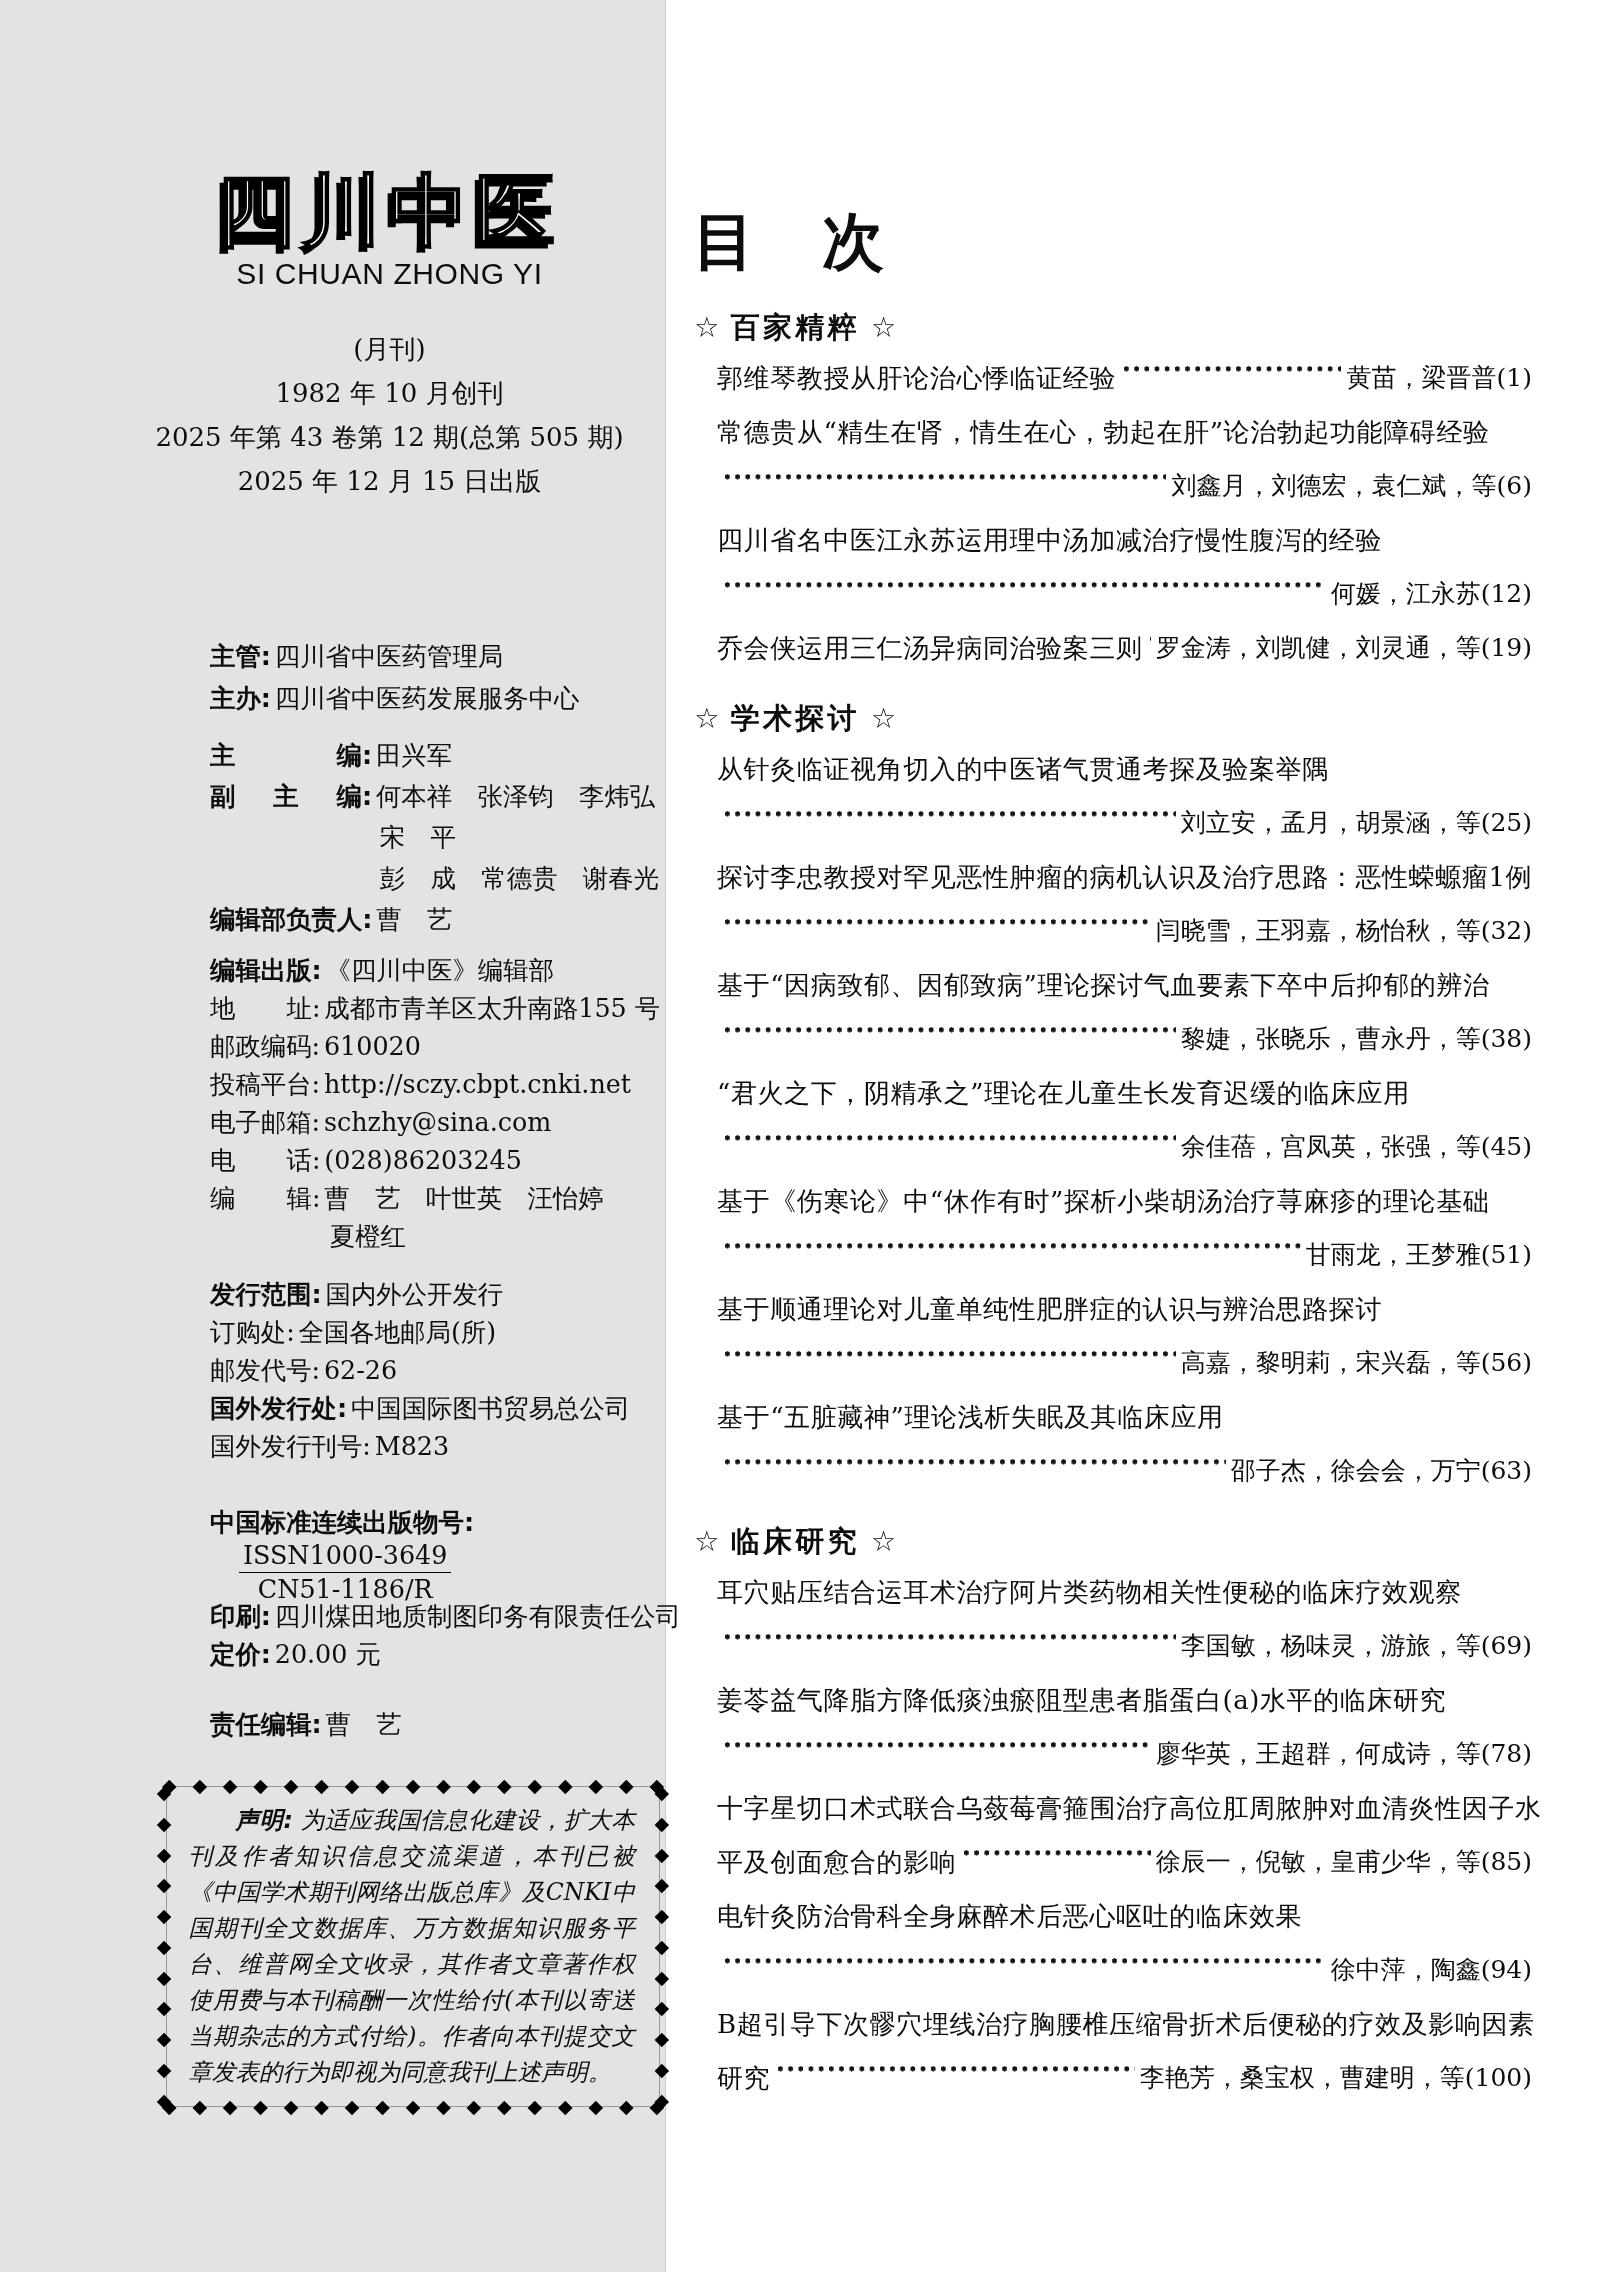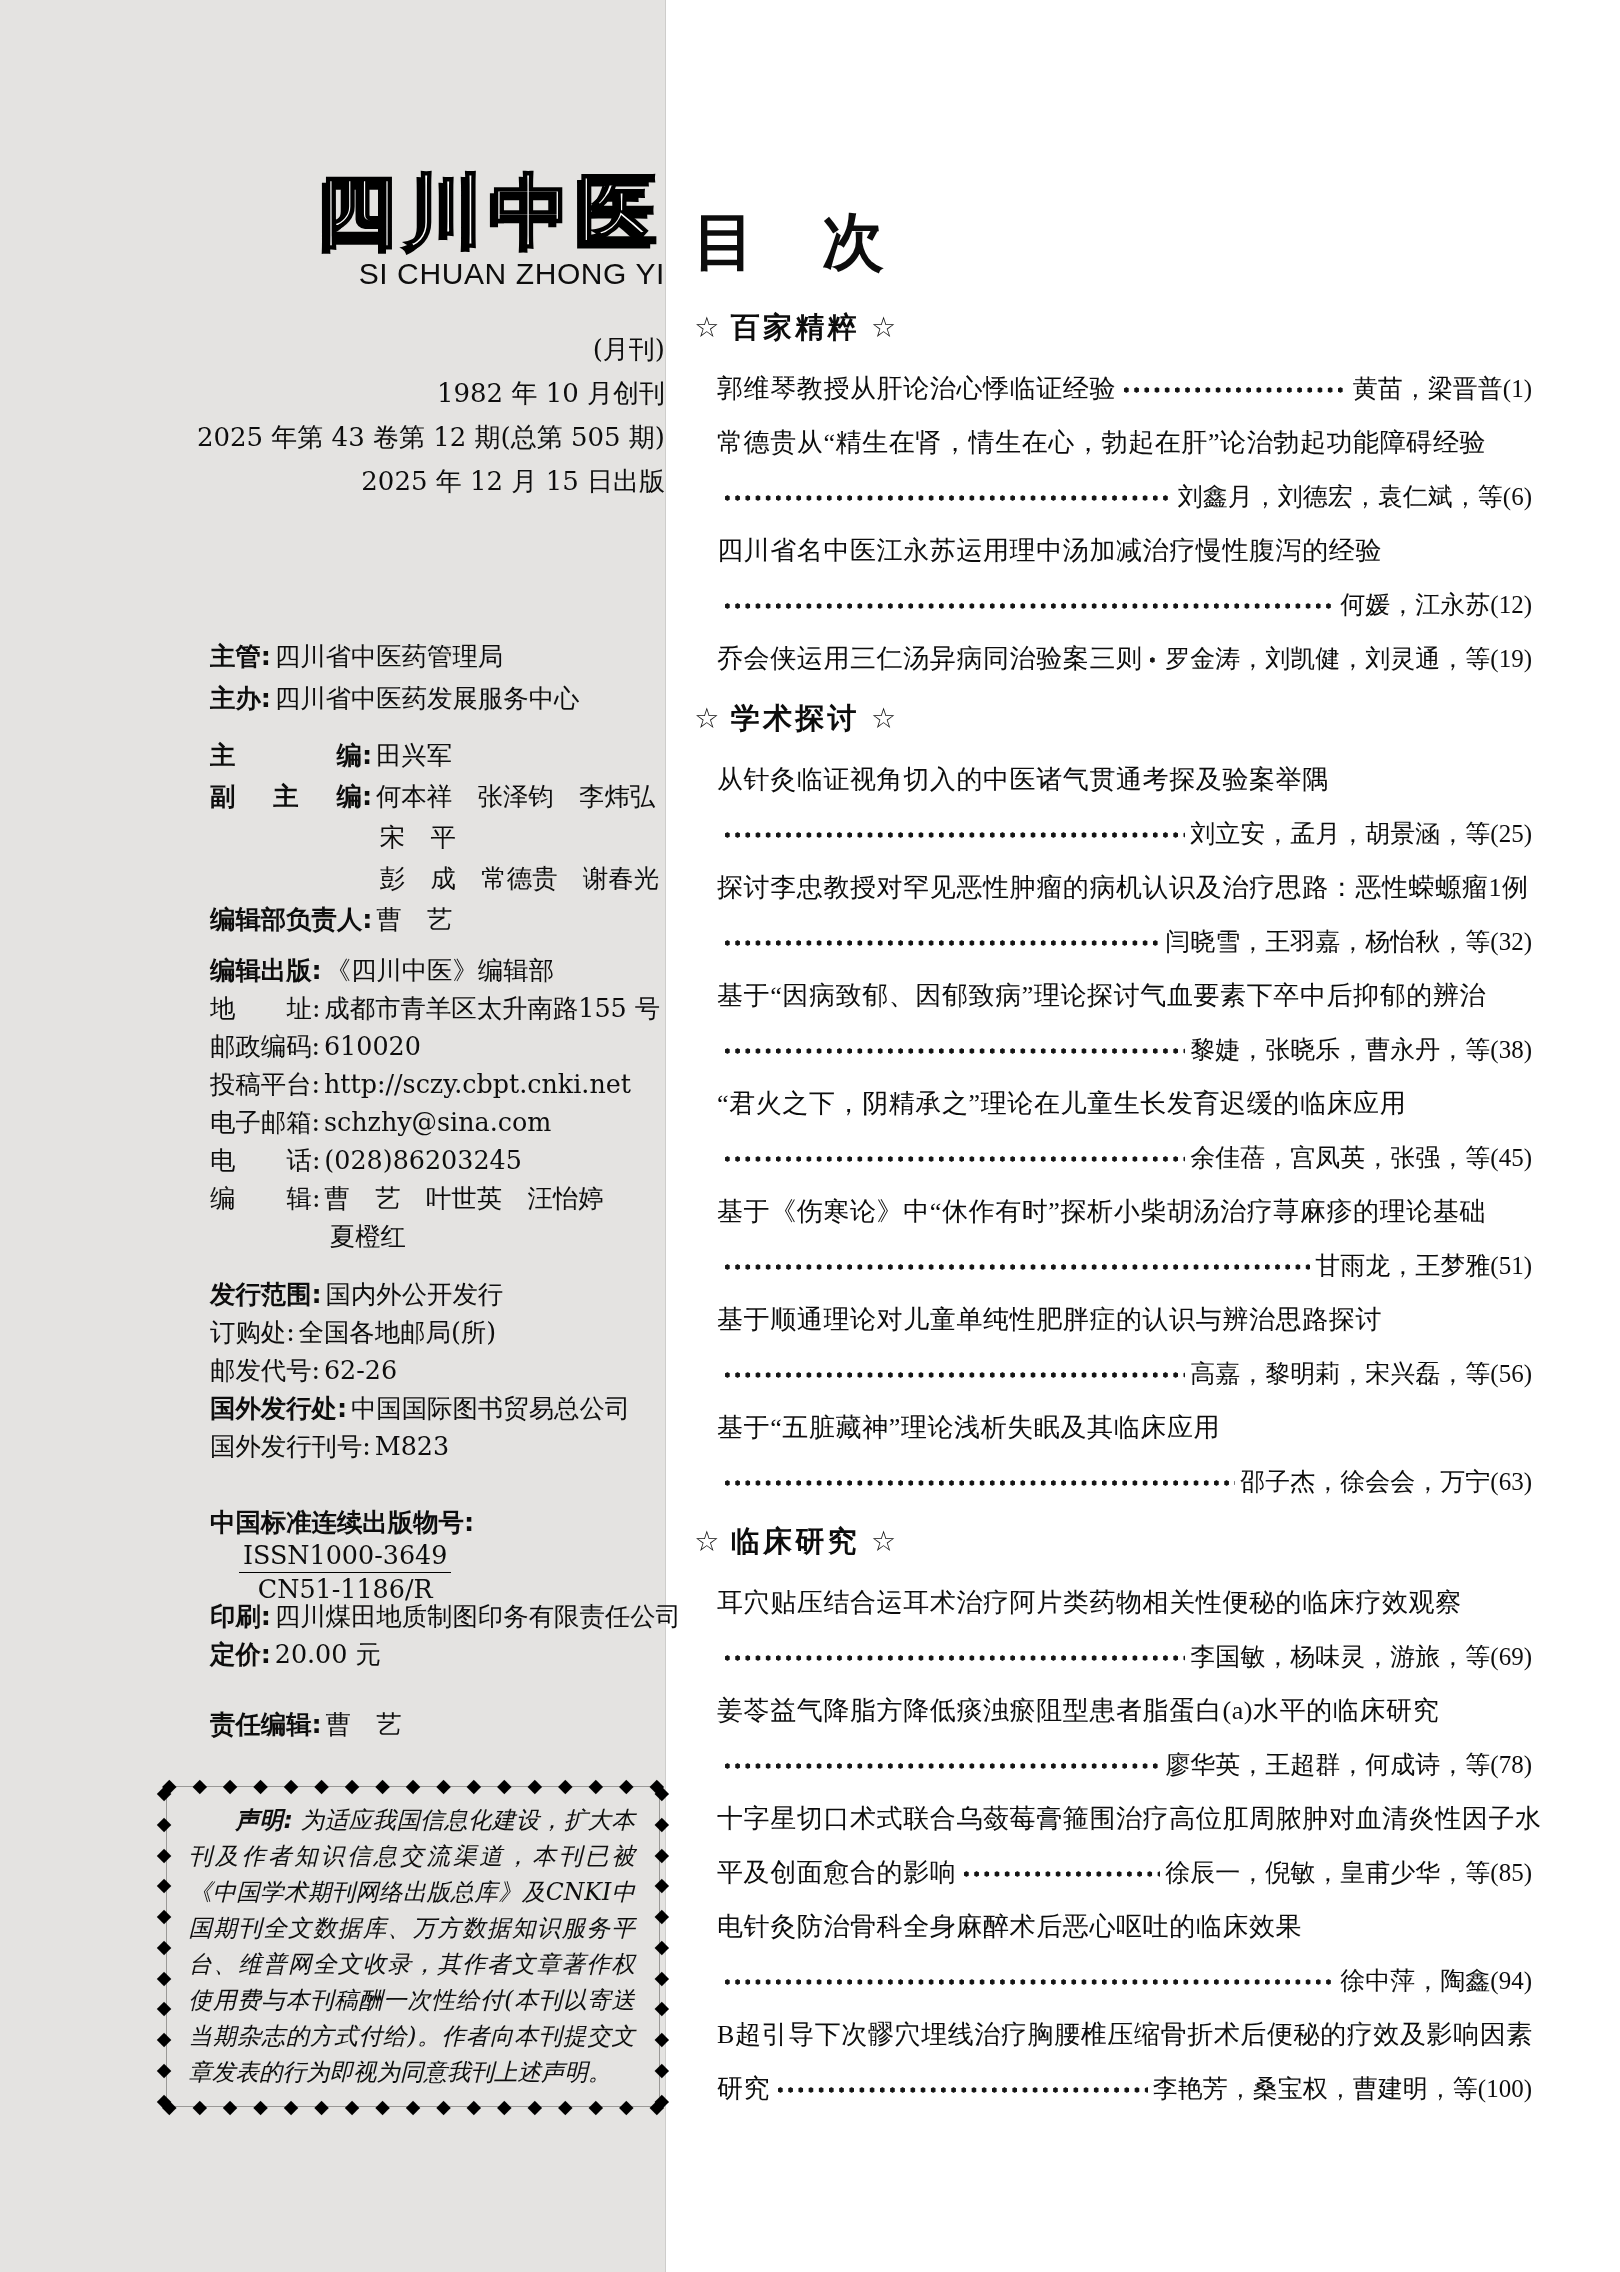--- a/index.html
+++ b/index.html
@@ -1,21 +1,21 @@
 <!DOCTYPE html>
 <html style="font-size:10.2px"><head>
 <meta charset="utf-8">
 <style>
   html,body{margin:0;padding:0;background:#fff;}
   .page{position:relative;width:1620px;height:2273px;background:#ffffff;overflow:hidden;
         font-family:"DejaVu Serif","Liberation Serif",serif;color:#0d0d0d;}
   
   .left-panel{position:absolute;left:0;top:0;width:665px;height:2273px;
               background:#e4e3e1;border-right:0.6px solid #cecdcb;}
-  .mast{position:absolute;left:114px;right:0;top:163px;text-align:right;}
+  .mast{position:absolute;left:114px;right:0;top:163px;text-align:center;}
   .mast-logo{font-size:79px;line-height:95px;font-weight:bold;letter-spacing:7.6px;color:#ffffff;
              -webkit-text-stroke:1.9px #000;text-shadow:-5.1px 5.1px 0 #000;}
   .mast-pinyin{font-size:30px;line-height:32px;letter-spacing:0.6px;
                font-family:"Liberation Sans","DejaVu Sans",sans-serif;}
   .mast-line{margin-top:14px;font-size:26px;line-height:30px;}
   .mast-freq{margin-top:44px;font-size:26px;line-height:30px;}
   
   .iblock{position:absolute;left:210px;right:19px;}
   .b1{top:635px}.b2{top:735px}.b3{top:951px}.b4{top:1275px}.b5{top:1597px}.b6{top:1705px}
   .b1 .info-row{line-height:42px}.b2 .info-row{line-height:41px}
@@ -45,21 +45,21 @@
   .db-left{left:-10.2px;}.db-right{right:-10.2px;}
   
   .toc{position:absolute;left:693px;top:204px;width:839px;}
   .toc-title{height:90px;text-align:left;font-size:62px;line-height:76px;font-weight:800;
              font-family:"DejaVu Sans","Liberation Sans",sans-serif;letter-spacing:2.5px;}
   .sec-head{height:67px;display:flex;align-items:center;
             font-family:"DejaVu Sans","Liberation Sans",sans-serif;font-weight:bold;font-size:29px;letter-spacing:3.2px;}
   .sec-head .star{font-weight:normal;font-size:28px;letter-spacing:0;margin:0 11.4px 0 1.3px;
                   font-family:"DejaVu Sans","Liberation Sans",sans-serif;}
   .sec-head .star:last-child{margin:0 0 0 11.4px;}
-  .trow{display:flex;align-items:center;height:54px;padding-left:24px;font-family:Liberation Serif, serif;}
+  .trow{display:flex;align-items:flex-start;height:54px;padding-left:24px;}
   .t,.t2{font-size:26px;white-space:nowrap;letter-spacing:0.6px;}
   .au{font-size:25px;white-space:nowrap;}
   .dots{flex:1;height:7.6px;margin:3.8px 5.1px 0 3.8px;background-image:radial-gradient(circle,#141414 2.3px,transparent 2.7px);
         background-size:10.2px 7.6px;background-repeat:repeat-x;background-position:1.3px center;}
 </style>
 </head>
 <body>
 
 <div class="page">
 

